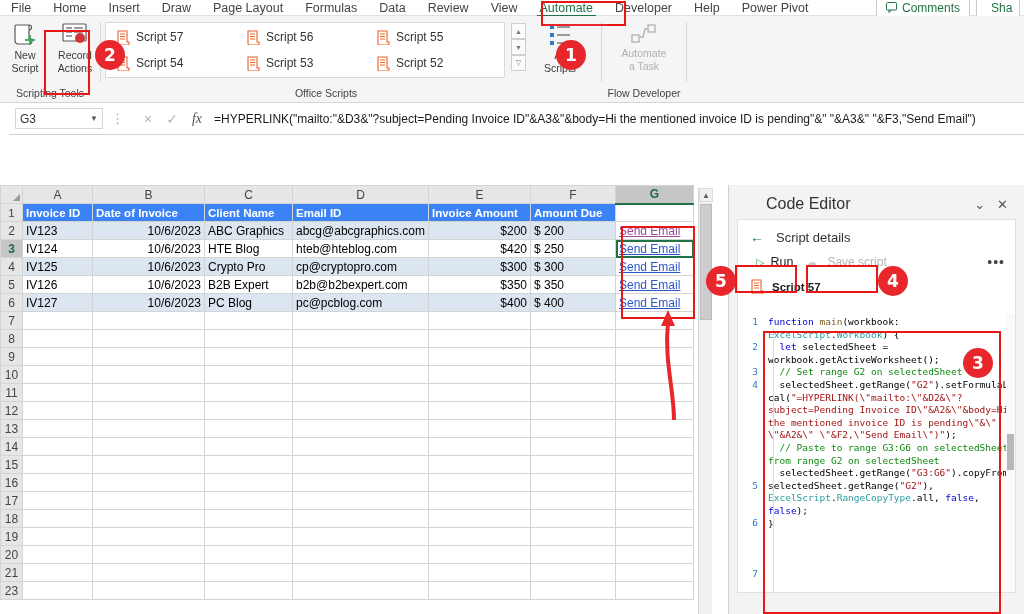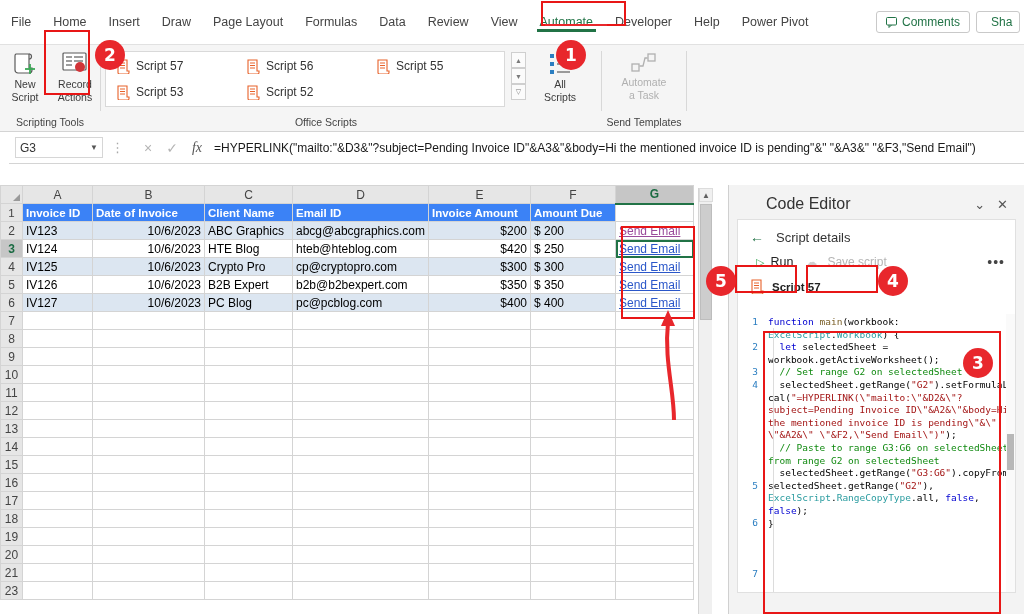--- a/index.html
+++ b/index.html
@@ -6,21 +6,21 @@
   body {
     width: 1024px; height: 614px;
     font-family: "Liberation Sans", sans-serif;
     background: #ffffff;
     overflow: hidden;
     position: relative;
   }
 
   
   .tabbar {
-    height: 45px; background: #ffffff;
+    height: 16px; background: #ffffff;
     display: flex; align-items: center;
     border-bottom: 1px solid #e1e1e1;
     position: relative;
   }
   .tab {
     font-size: 12.5px; color: #444444;
     padding: 5px 11px; cursor: default;
     white-space: nowrap;
   }
   .tab.active { color: #217346; font-weight: normal; }
@@ -384,20 +384,31 @@
         </div>
         <div class="gitem">
           <span class="sicon">
             <svg width="14" height="15" viewBox="0 0 14 15">
                 <path d="M2 1 h9 v11 h2 v1.5 a1.5 1.5 0 0 1 -1.5 1.5 H3.5 A1.5 1.5 0 0 1 2 13.5 z" fill="#fff" stroke="#e8622a" stroke-width="1.1"></path>
                 <line x1="4" y1="4" x2="9" y2="4" stroke="#e8622a"></line>
                 <line x1="4" y1="6.5" x2="9" y2="6.5" stroke="#e8622a"></line>
                 <line x1="4" y1="9" x2="9" y2="9" stroke="#e8622a"></line>
               </svg>
           </span>
+          <span>Script 54</span>
+        </div>
+        <div class="gitem">
+          <span class="sicon">
+            <svg width="14" height="15" viewBox="0 0 14 15">
+                <path d="M2 1 h9 v11 h2 v1.5 a1.5 1.5 0 0 1 -1.5 1.5 H3.5 A1.5 1.5 0 0 1 2 13.5 z" fill="#fff" stroke="#e8622a" stroke-width="1.1"></path>
+                <line x1="4" y1="4" x2="9" y2="4" stroke="#e8622a"></line>
+                <line x1="4" y1="6.5" x2="9" y2="6.5" stroke="#e8622a"></line>
+                <line x1="4" y1="9" x2="9" y2="9" stroke="#e8622a"></line>
+              </svg>
+          </span>
           <span>Script 53</span>
         </div>
         <div class="gitem">
           <span class="sicon">
             <svg width="14" height="15" viewBox="0 0 14 15">
                 <path d="M2 1 h9 v11 h2 v1.5 a1.5 1.5 0 0 1 -1.5 1.5 H3.5 A1.5 1.5 0 0 1 2 13.5 z" fill="#fff" stroke="#e8622a" stroke-width="1.1"></path>
                 <line x1="4" y1="4" x2="9" y2="4" stroke="#e8622a"></line>
                 <line x1="4" y1="6.5" x2="9" y2="6.5" stroke="#e8622a"></line>
                 <line x1="4" y1="9" x2="9" y2="9" stroke="#e8622a"></line>
               </svg>
@@ -435,21 +446,21 @@
       <div class="bigbtn dim" style="width:78px;">
         <svg width="28" height="24" viewBox="0 0 28 24">
           <rect x="2" y="13" width="7" height="7" fill="none" stroke="#b0b0b0" stroke-width="1.3"></rect>
           <rect x="18" y="3" width="7" height="7" fill="none" stroke="#b0b0b0" stroke-width="1.3"></rect>
           <path d="M9.5 15 L13 15 L15 7 L17.5 7" fill="none" stroke="#b0b0b0" stroke-width="1.3"></path>
         </svg>
         <span class="lbl2">Automate</span>
         <span class="lbl2">a Task</span>
       </div>
     </div>
-    <div class="rgroup-label">Send Templates</div>
+    <div class="rgroup-label">Flow Developer</div>
   </div>
 
   <div class="grp-sep"></div>
 </div>
 
 <div class="fbar">
   <div class="namebox">
     <span>G3</span>
     <span style="font-size:8px;color:#555;">▼</span>
   </div>

